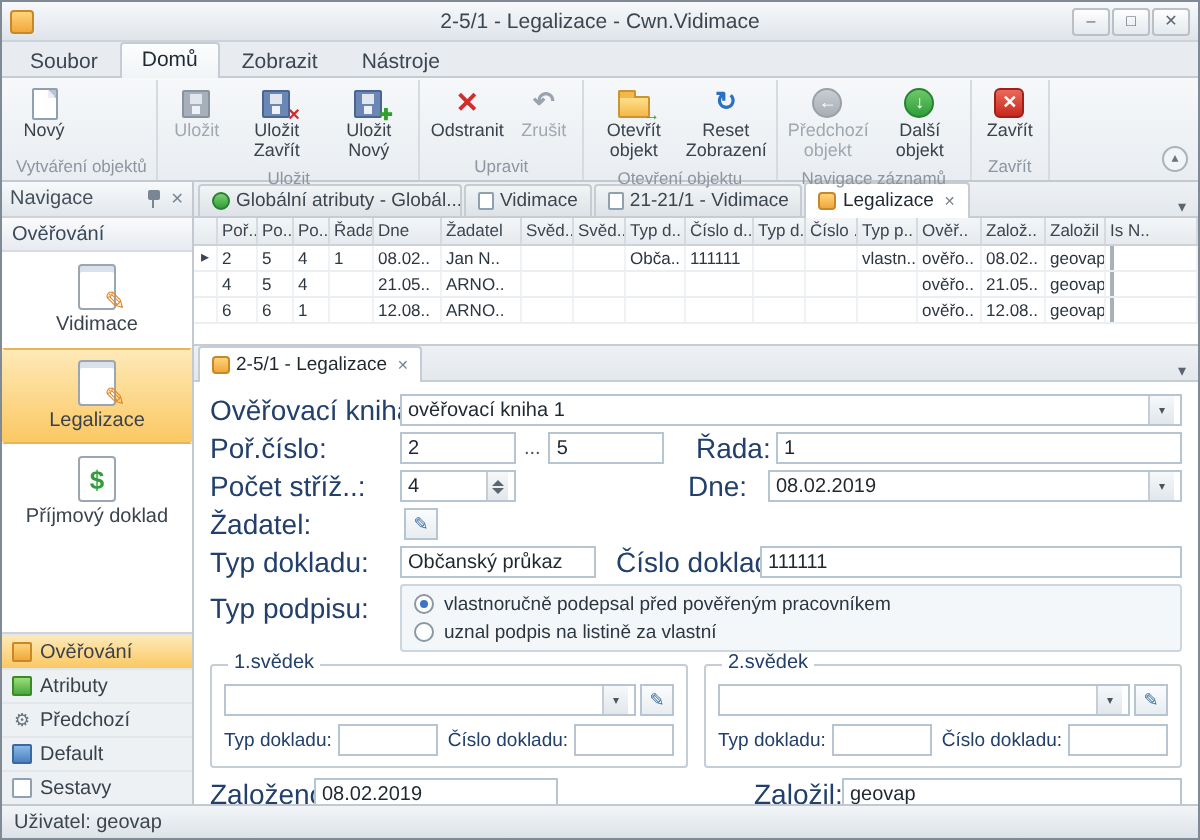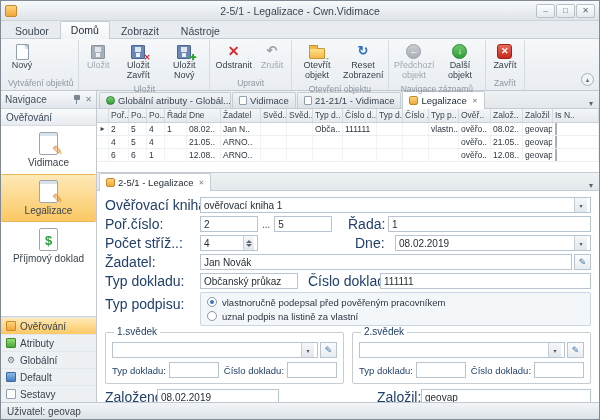--- a/index.html
+++ b/index.html
@@ -287,21 +287,21 @@
           <div class="sb-row selected">
             <span class="ni ni-orange"></span>
             <span>Ověřování</span>
           </div>
           <div class="sb-row">
             <span class="ni ni-green"></span>
             <span>Atributy</span>
           </div>
           <div class="sb-row">
             <span class="ni ni-gear">⚙</span>
-            <span>Globální</span>
+            <span>Předchozí</span>
           </div>
           <div class="sb-row">
             <span class="ni ni-blue"></span>
             <span>Default</span>
           </div>
           <div class="sb-row">
             <span class="ni ni-page"></span>
             <span>Sestavy</span>
           </div>
         </div>
@@ -459,32 +459,29 @@
             <span class="lbl lblc">Počet stříž..:</span>
             <div class="seg">
               <div class="field" style="width:58px">
                 <span>4</span>
                 <span class="spin">
                     <i class="up"></i>
                     <i class="dn"></i>
                   </span>
               </div>
             </div>
-            <span class="lbl" style="width:40px;margin-left:15px">Dne:</span>
+            <span class="lbl" style="width:40px;margin-left:4px">Dne:</span>
             <div class="field" style="flex:1">
               <span>08.02.2019</span>
               <span class="combo-btn">▾</span>
             </div>
           </div>
 
           <div class="frow">
             <span class="lbl lblc">Žadatel:</span>
-            <div class="field" style="flex:1">
-                <span>Jan Novák</span>
-              </div>
             <span class="editbtn">✎</span>
           </div>
 
           <div class="frow">
             <span class="lbl lblc">Typ dokladu:</span>
             <div class="field" style="width:98px">
                 <span>Občanský průkaz</span>
               </div>
             <span class="lbl" style="margin-left:10px;width:72px">Číslo dokladu:</span>
             <div class="field" style="flex:1">

